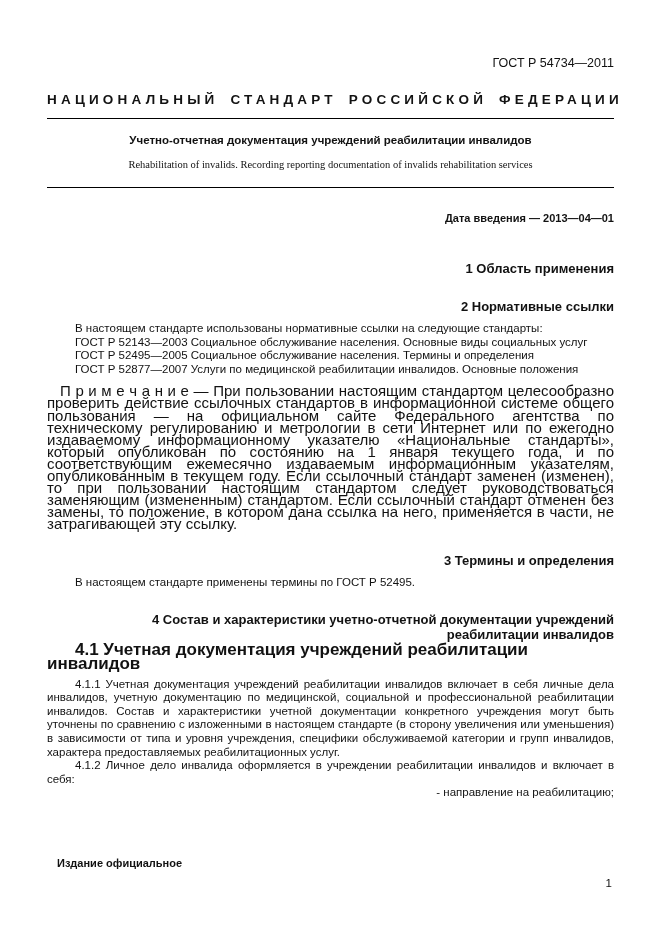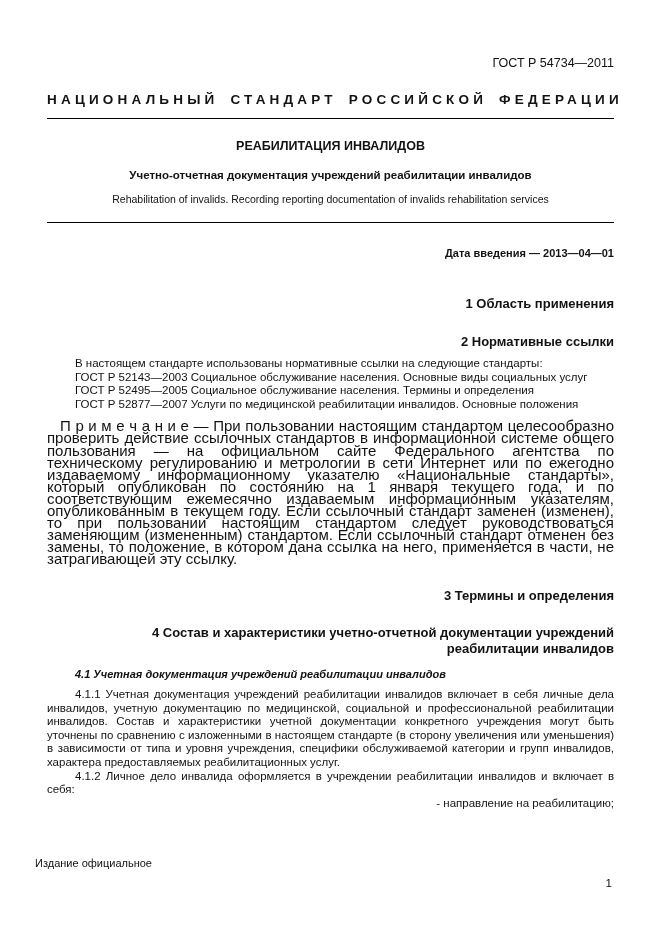--- a/index.html
+++ b/index.html
@@ -49,20 +49,21 @@
     text-align: center;
     font-weight: bold;
     font-size: 11.5px;
     line-height: 14px;
   }
   .en-title {
     margin-top: 11px;
     text-align: center;
     font-size: 10.5px;
     line-height: 13px;
+    font-family: Liberation Serif, serif;
   }
   .intro-date {
     margin-top: 24px;
     text-align: right;
     font-weight: bold;
     font-size: 11px;
     line-height: 13px;
   }
   .sec-h {
     margin-top: 22px;
@@ -82,39 +83,37 @@
   .ind { text-indent: 28px; }
   .ref { margin-top: 0; }
   .note {
     margin-top: 9px;
     font-size: 15px;
     line-height: 12.1px;
     text-align: justify;
     text-indent: 13px;
   }
   .sub-h {
-    margin-top: 11px;
     font-weight: bold;
-    font-size: 11px;
+    font-size: 17px;
     line-height: 14px;
     text-indent: 28px;
-    font-style: italic;
   }
   .p411 { margin-top: 7px; }
   .p412 { margin-top: 0; }
   .list-item {
     margin-top: 0;
     text-indent: 10px;
     text-align: right;
   }
   .official {
     position: absolute;
-    left: 35px;
+    left: 57px;
     bottom: 66px;
-    font-weight: normal;
+    font-weight: bold;
     font-size: 11px;
     line-height: 13px;
   }
   .page-num {
     position: absolute;
     right: 49px;
     bottom: 46px;
     font-size: 11.5px;
     line-height: 13px;
   }
@@ -123,38 +122,38 @@
 <body>
 
 <div class="page">
 
   <div class="doc-number">ГОСТ Р 54734—2011</div>
 
   <div class="nat-std">НАЦИОНАЛЬНЫЙ СТАНДАРТ РОССИЙСКОЙ ФЕДЕРАЦИИ</div>
 
   <div class="rule"></div>
 
-  <div class="title">РЕАБИЛИТАЦИЯ ИНВАЛИДОВ</div>
   <div class="subtitle">Учетно-отчетная документация учреждений реабилитации инвалидов</div>
   <div class="en-title">Rehabilitation of invalids. Recording reporting documentation of invalids rehabilitation services</div>
 
   <div class="rule rule2"></div>
 
   <div class="intro-date">Дата введения — 2013—04—01</div>
 
   <div class="sec-h first">1 Область применения</div>
 
   <div class="sec-h">2 Нормативные ссылки</div>
   <p class="body ind">В настоящем стандарте использованы нормативные ссылки на следующие стандарты:</p>
   <p class="body ind ref">ГОСТ Р 52143—2003 Социальное обслуживание населения. Основные виды социальных услуг</p>
   <p class="body ind ref">ГОСТ Р 52495—2005 Социальное обслуживание населения. Термины и определения</p>
   <p class="body ind ref">ГОСТ Р 52877—2007 Услуги по медицинской реабилитации инвалидов. Основные положения</p>
   <p class="note">П р и м е ч а н и е — При пользовании настоящим стандартом целесообразно проверить действие ссылочных стандартов в информационной системе общего пользования — на официальном сайте Федерального агентства по техническому регулированию и метрологии в сети Интернет или по ежегодно издаваемому информационному указателю «Национальные стандарты», который опубликован по состоянию на 1 января текущего года, и по соответствующим ежемесячно издаваемым информационным указателям, опубликованным в текущем году. Если ссылочный стандарт заменен (изменен), то при пользовании настоящим стандартом следует руководствоваться заменяющим (измененным) стандартом. Если ссылочный стандарт отменен без замены, то положение, в котором дана ссылка на него, применяется в части, не затрагивающей эту ссылку.</p>
 
   <div class="sec-h">3 Термины и определения</div>
+  <p class="body ind">В настоящем стандарте применены термины по ГОСТ Р 52495.</p>
 
   <div class="sec-h">4 Состав и характеристики учетно-отчетной документации учреждений реабилитации инвалидов</div>
   <div class="sub-h">4.1 Учетная документация учреждений реабилитации инвалидов</div>
   <p class="body ind p411">4.1.1 Учетная документация учреждений реабилитации инвалидов включает в себя личные дела инвалидов, учетную документацию по медицинской, социальной и профессиональной реабилитации инвалидов. Состав и характеристики учетной документации конкретного учреждения могут быть уточнены по сравнению с изложенными в настоящем стандарте (в сторону увеличения или уменьшения) в зависимости от типа и уровня учреждения, специфики обслуживаемой категории и групп инвалидов, характера предоставляемых реабилитационных услуг.</p>
   <p class="body ind p412">4.1.2 Личное дело инвалида оформляется в учреждении реабилитации инвалидов и включает в себя:</p>
   <p class="body list-item">- направление на реабилитацию;</p>
 
   <div class="official">Издание официальное</div>
   <div class="page-num">1</div>
 

